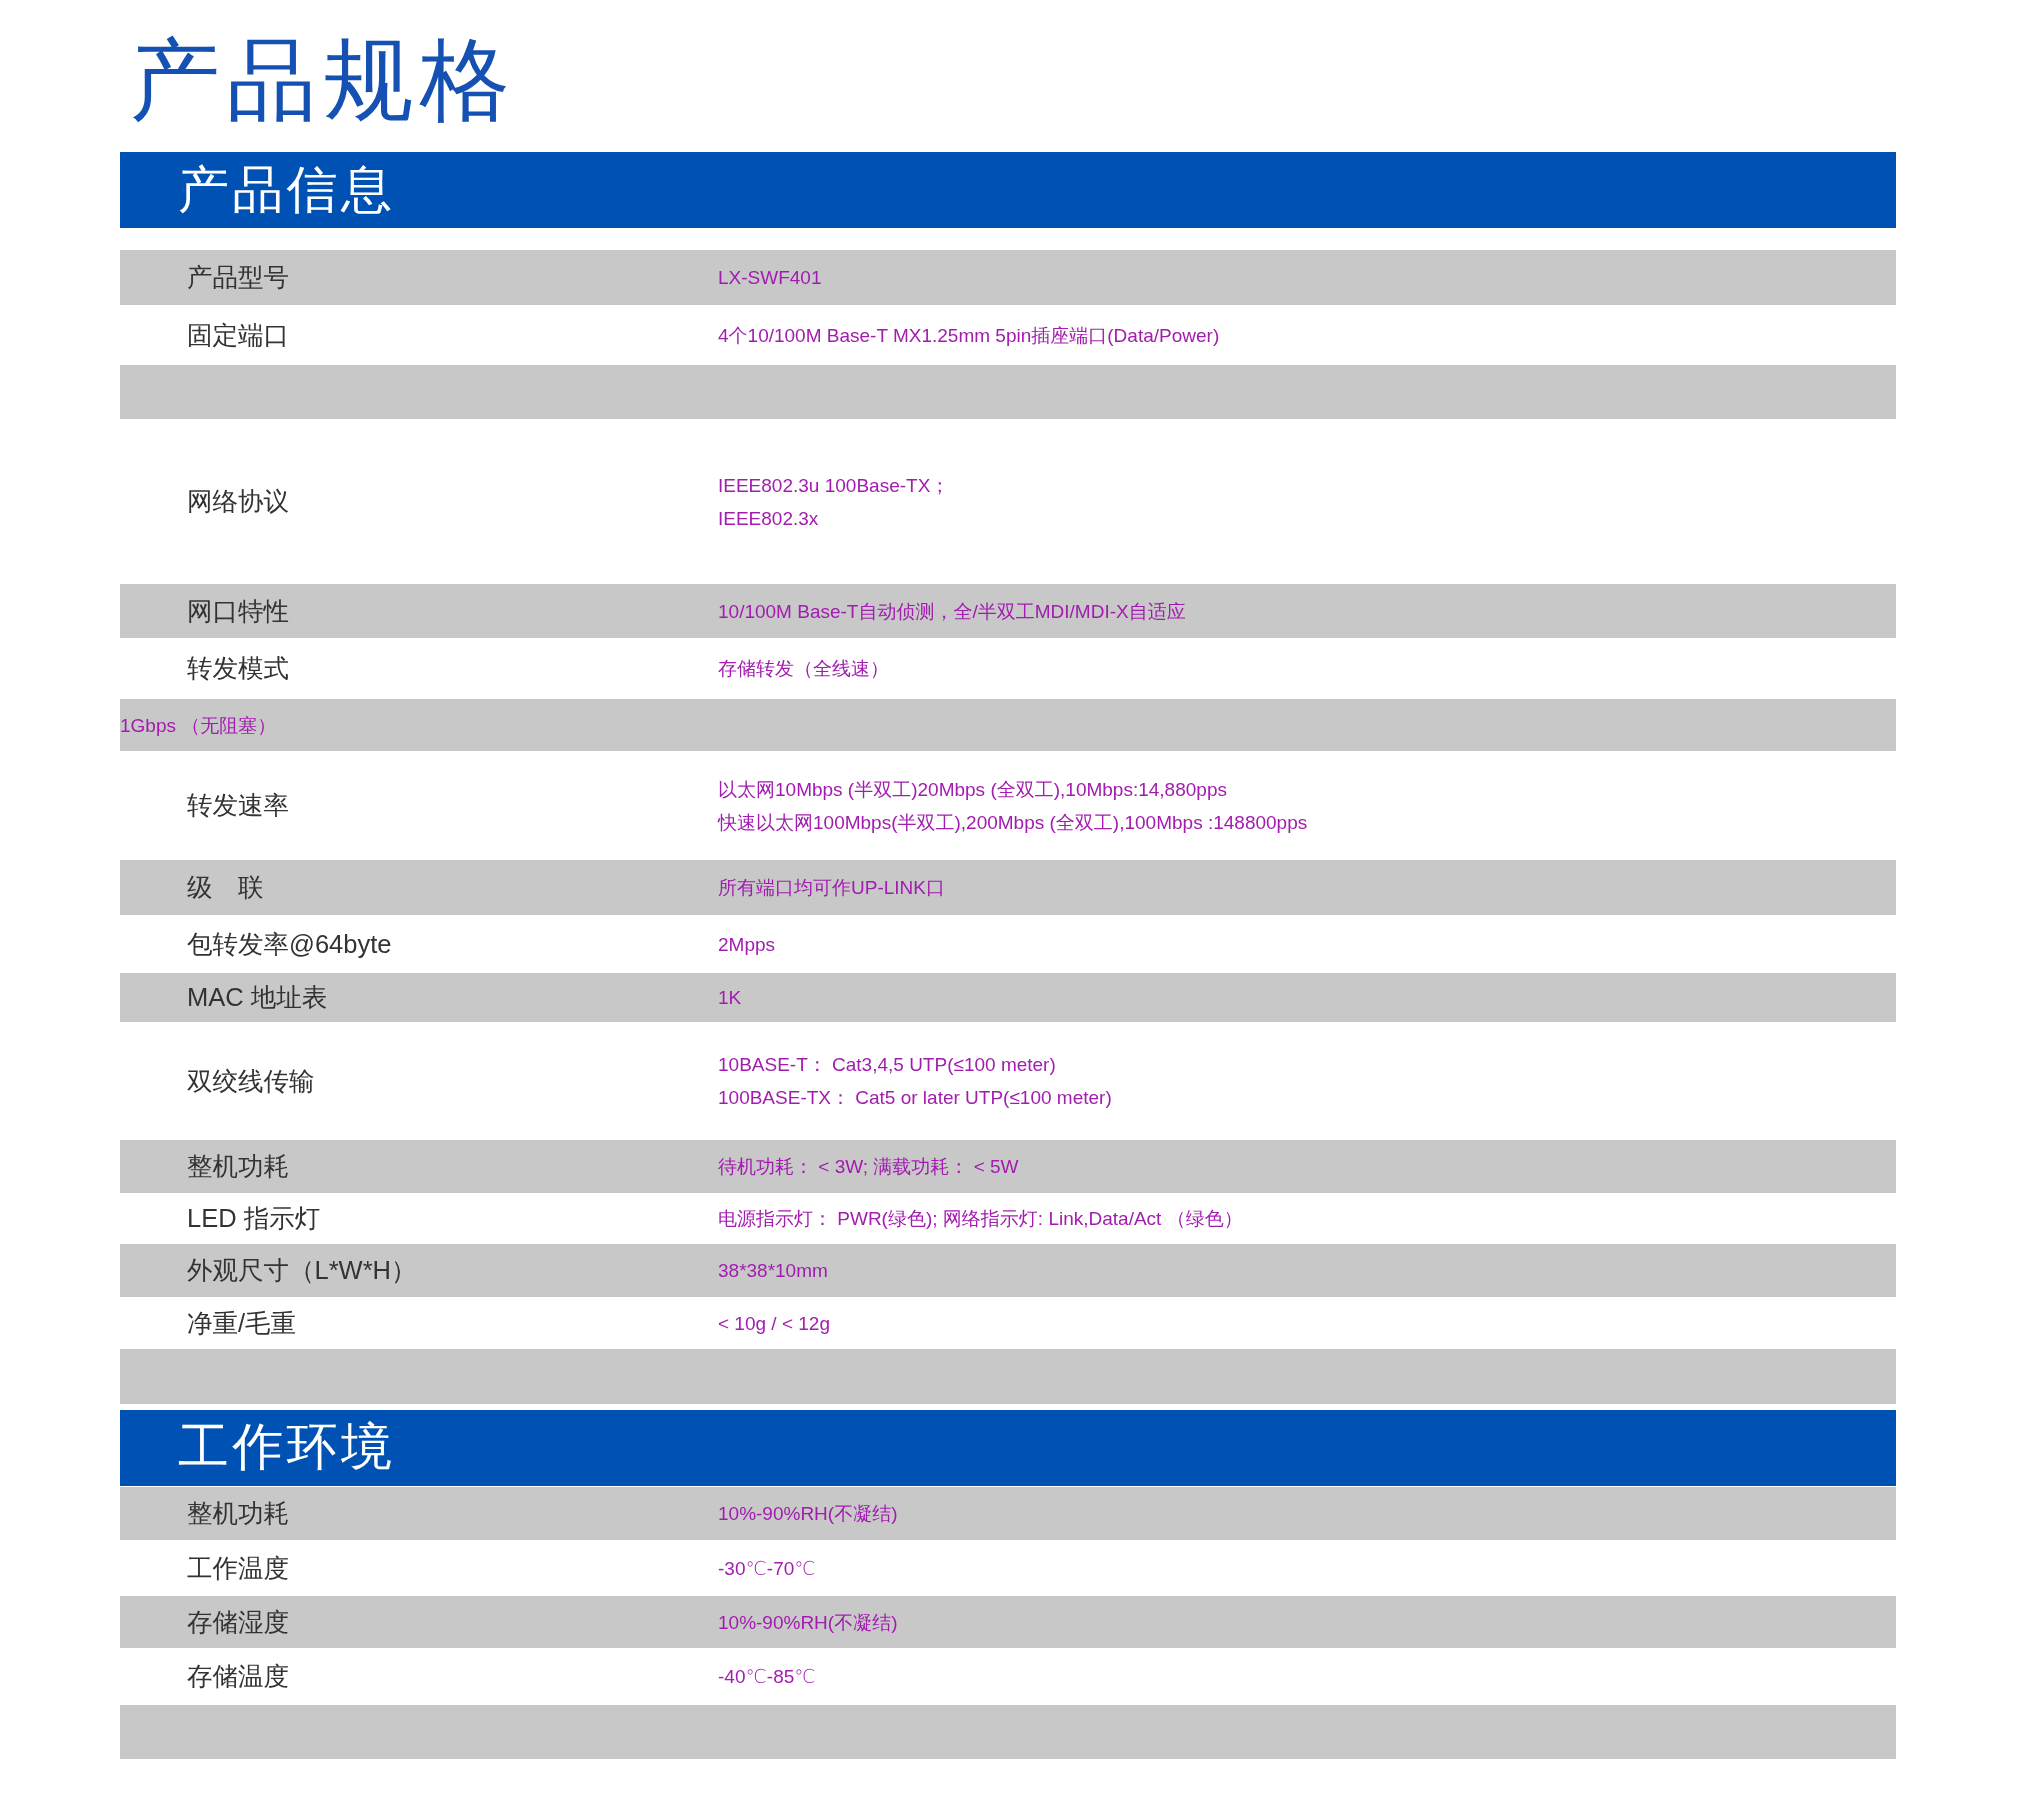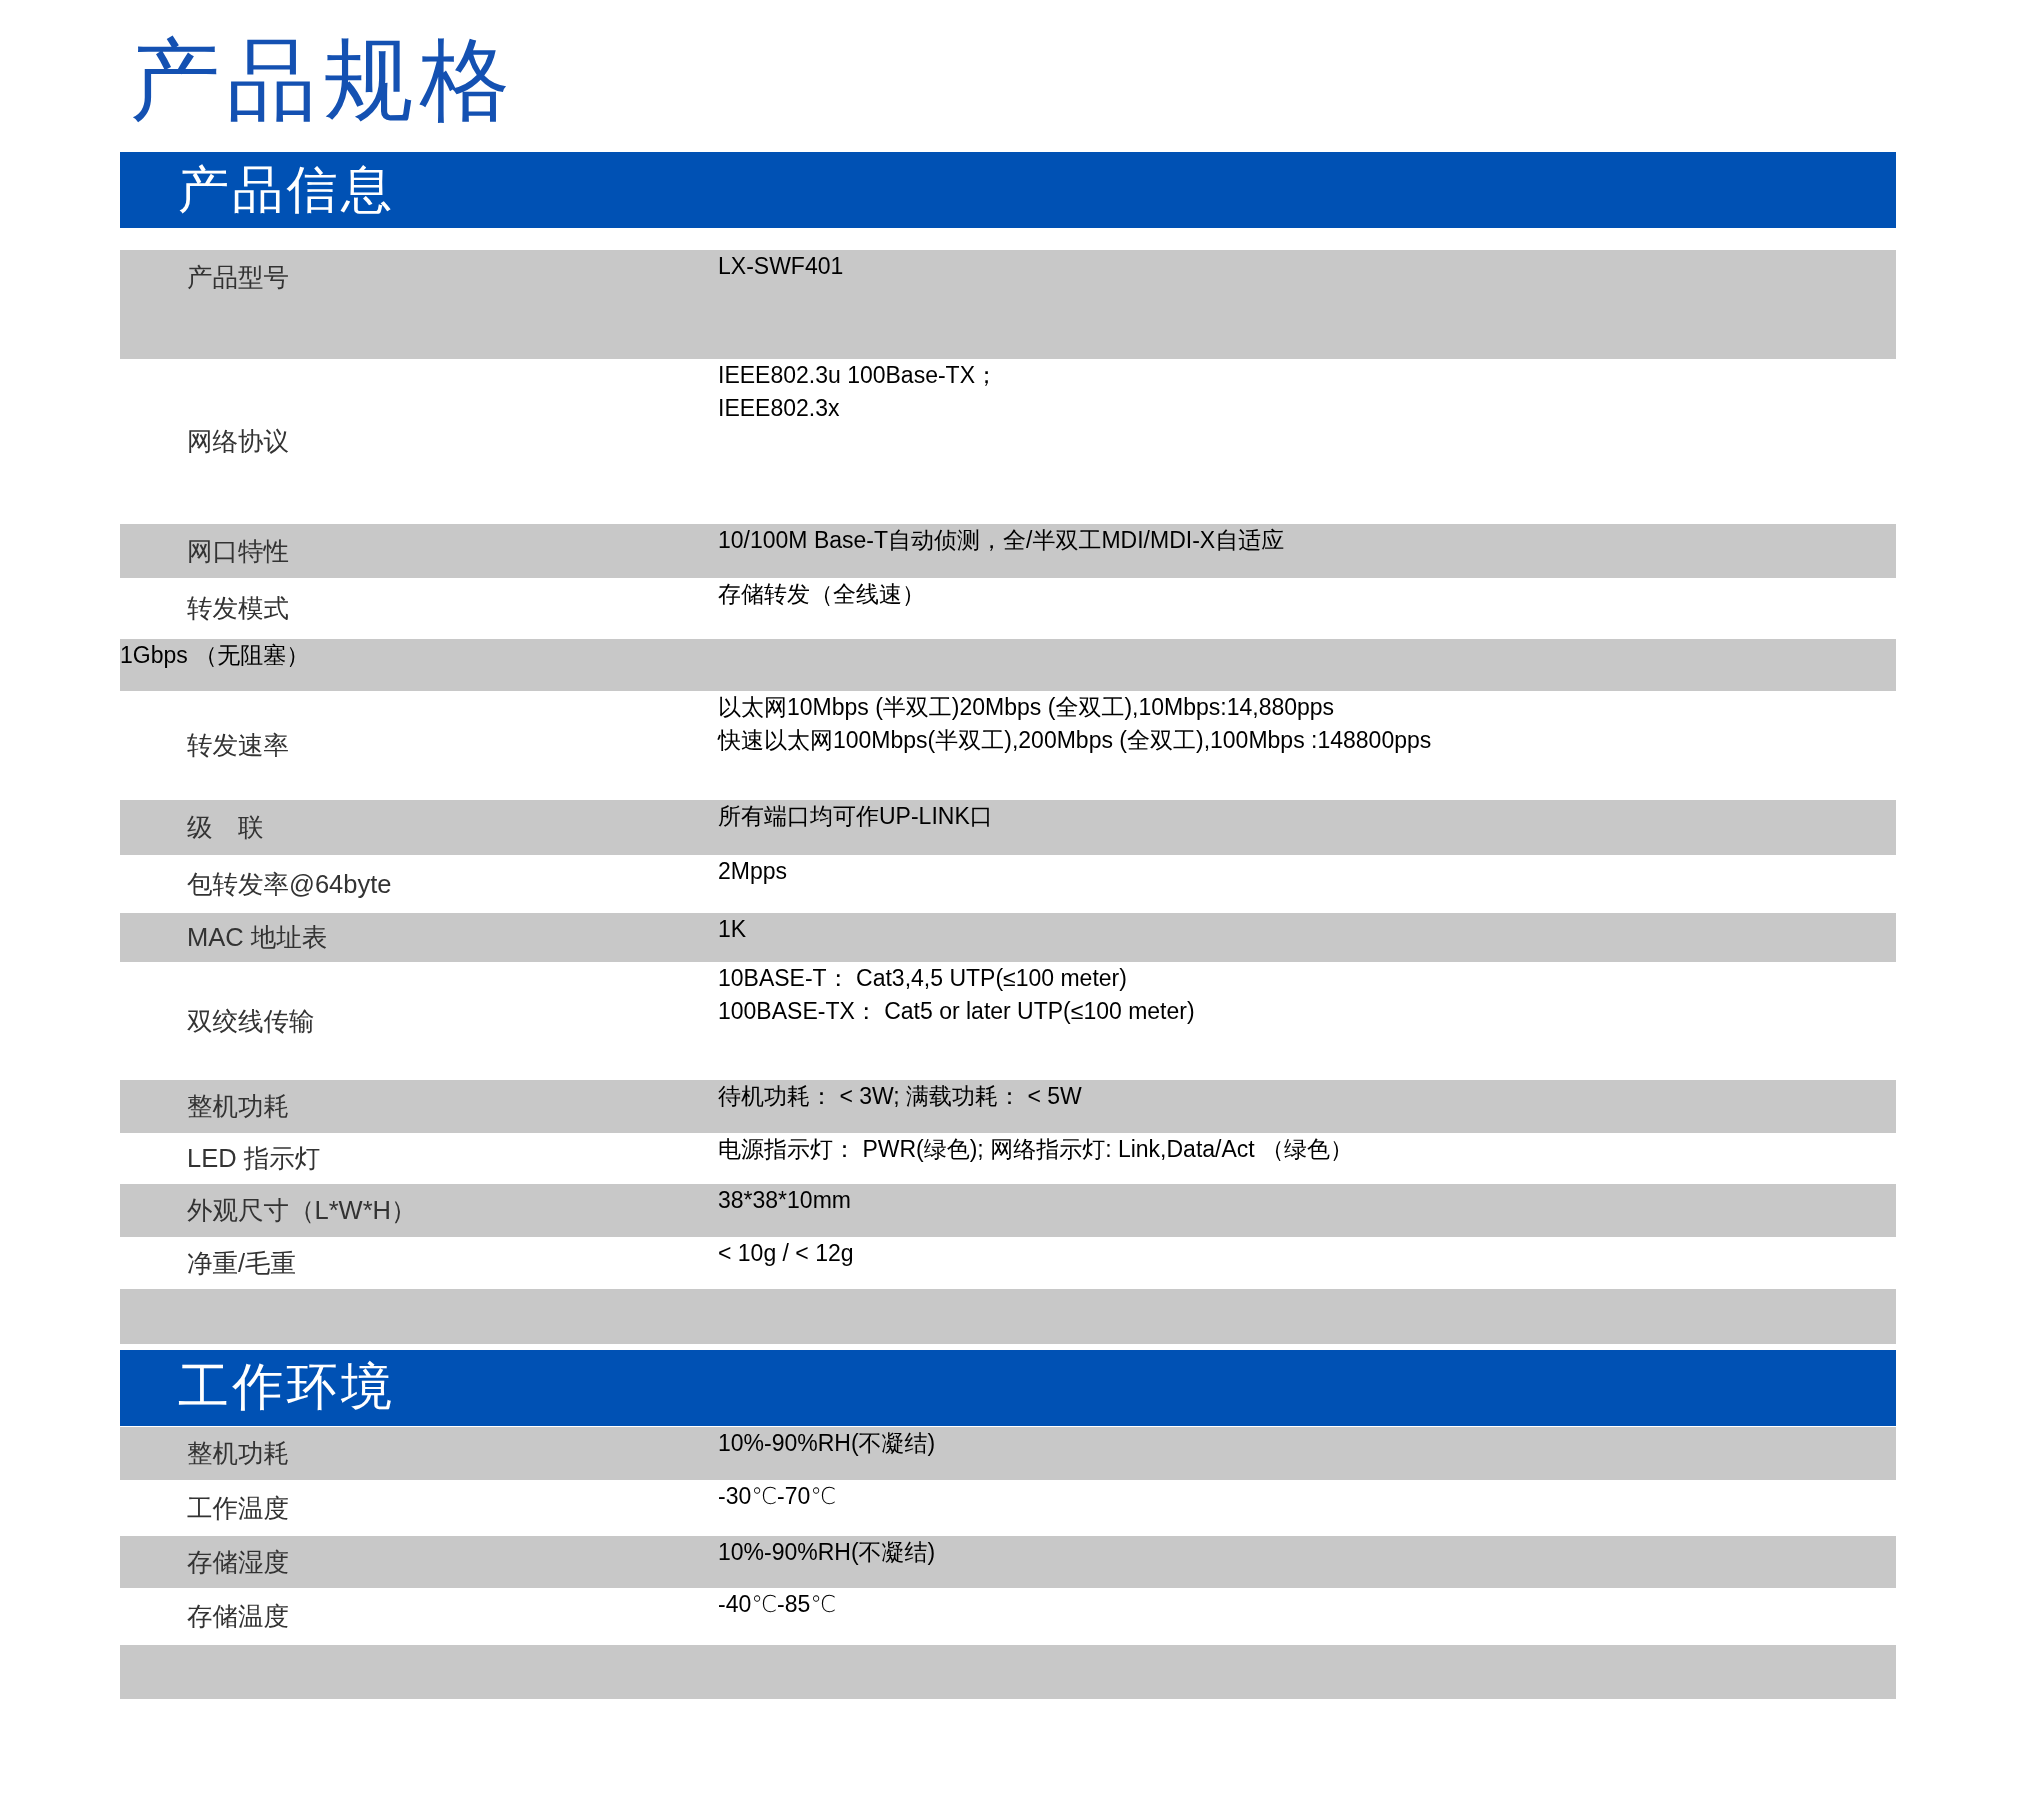--- a/index.html
+++ b/index.html
@@ -72,24 +72,24 @@
     font-weight: 300;
     color: #333333;
     white-space: nowrap;
   }
   .cell-value {
     flex: 1;
     box-sizing: border-box;
     padding-right: 16.4px;
     display: flex;
     flex-direction: column;
-    justify-content: flex-start;
-    font-size: 23px;
+    justify-content: center;
+    font-size: 19px;
     font-weight: 300;
-    color: #000000;
+    color: #a21caf;
   }
   .vline {
     white-space: nowrap;
     line-height: 33px;
   }
 </style>
 </head>
 <body>
 
 <div class="page">
@@ -103,20 +103,26 @@
     </div>
     <div class="gap27"></div>
 
     <div class="row gray" style="height:55px">
       <div class="cell-label">产品型号</div>
       <div class="cell-value">
         <div class="vline">LX-SWF401</div>
       </div>
     </div>
 
+    <div class="row white" style="height:60px">
+      <div class="cell-label">固定端口</div>
+      <div class="cell-value">
+        <div class="vline">4个10/100M Base-T MX1.25mm 5pin插座端口(Data/Power)</div>
+      </div>
+    </div>
 
     <div class="row gray" style="height:54px">
       <div class="cell-label"></div>
       <div class="cell-value"></div>
     </div>
 
     <div class="row white" style="height:165px">
       <div class="cell-label">网络协议</div>
       <div class="cell-value">
         <div class="vline">IEEE802.3u 100Base-TX；</div>

